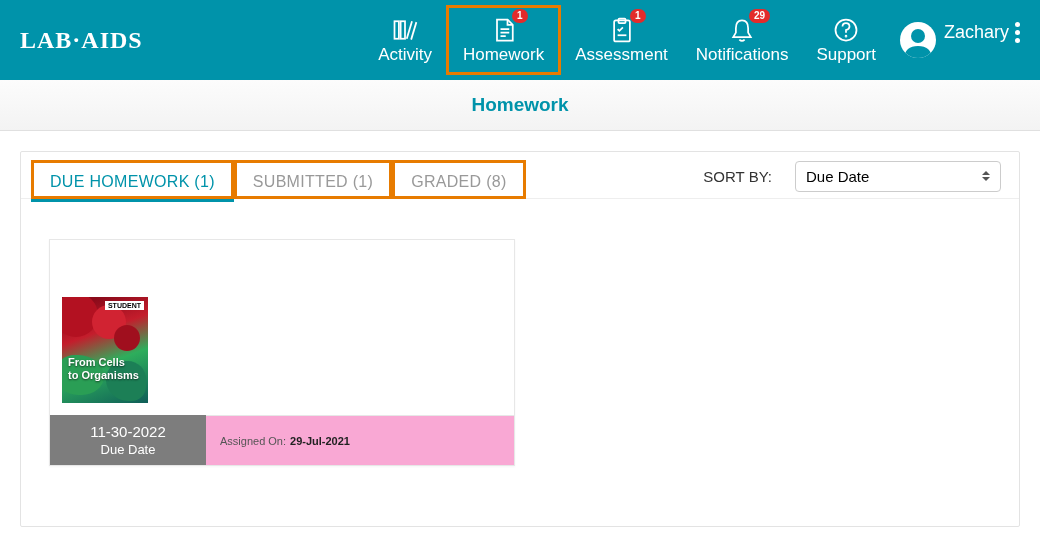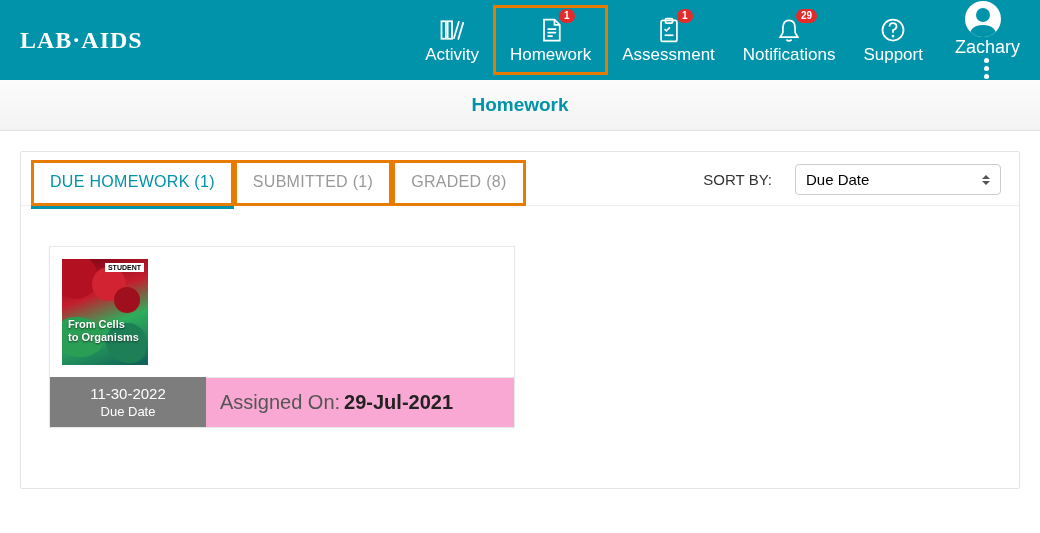--- a/index.html
+++ b/index.html
@@ -74,24 +74,23 @@
       padding: 1px 5px;
       min-width: 14px;
       text-align: center;
       line-height: 12px;
     }
     .badge.wide {
       right: -14px;
     }
     .user-block {
       display: flex;
-      align-items: center;
+      align-items: flex-start;
       margin-left: 10px;
       cursor: pointer;
-      flex-direction: column;
     }
     .avatar {
       width: 36px;
       height: 36px;
       background: white;
       border-radius: 50%;
       display: flex;
       align-items: flex-end;
       justify-content: center;
       overflow: hidden;
@@ -129,21 +128,21 @@
       border: 1px solid #e3e3e3;
       border-radius: 2px;
     }
     .tabs-row {
       display: flex;
       align-items: center;
       padding: 8px 10px 0 10px;
       border-bottom: 1px solid #eee;
     }
     .tab {
-      padding: 10px 16px 12px 16px;
+      padding: 10px 16px 5px 16px;
       font-size: 16px;
       color: #999;
       cursor: pointer;
       border: 3px solid transparent;
       margin-bottom: -1px;
       letter-spacing: 0.3px;
       font-weight: 400;
     }
     .tab.active {
       color: #0093aa;
@@ -224,20 +223,21 @@
       gap: 10px;
     }
     .thumb {
       width: 86px;
       height: 106px;
       flex: 0 0 auto;
       position: relative;
       background: linear-gradient(160deg, #8a0a1a 10%, #c41d2c 35%, #2eae5c 60%, #0f5e58 100%);
       color: white;
       overflow: hidden;
+      margin-top: 45px;
     }
     .thumb .blob {
       position: absolute;
       border-radius: 50%;
     }
     .thumb .b1 { width: 44px; height: 44px; left: -8px; top: -4px; background: #b31121; }
     .thumb .b2 { width: 34px; height: 34px; left: 30px; top: 8px; background: #d12332; }
     .thumb .b3 { width: 26px; height: 26px; left: 52px; top: 28px; background: #a00f1e; }
     .thumb .b4 { width: 48px; height: 40px; left: -6px; top: 58px; background: #2a9e55; border-radius: 42% 58% 50% 50%; }
     .thumb .b5 { width: 40px; height: 40px; left: 44px; top: 64px; background: #1c7f56; border-radius: 50% 50% 40% 60%; }
@@ -288,21 +288,21 @@
     .due-label {
       font-size: 13px;
       margin-top: 2px;
     }
     .assigned-block {
       flex: 1;
       border-top: 1px solid #e7e7e7;
       display: flex;
       align-items: center;
       padding: 0 14px;
-      font-size: 20px;
+      font-size: 11px;
       color: #444;
     }
     .assigned-block .label {
       color: #555;
     }
     .assigned-block .date {
       font-weight: 700;
       margin-left: 4px;
       color: #222;
     }

